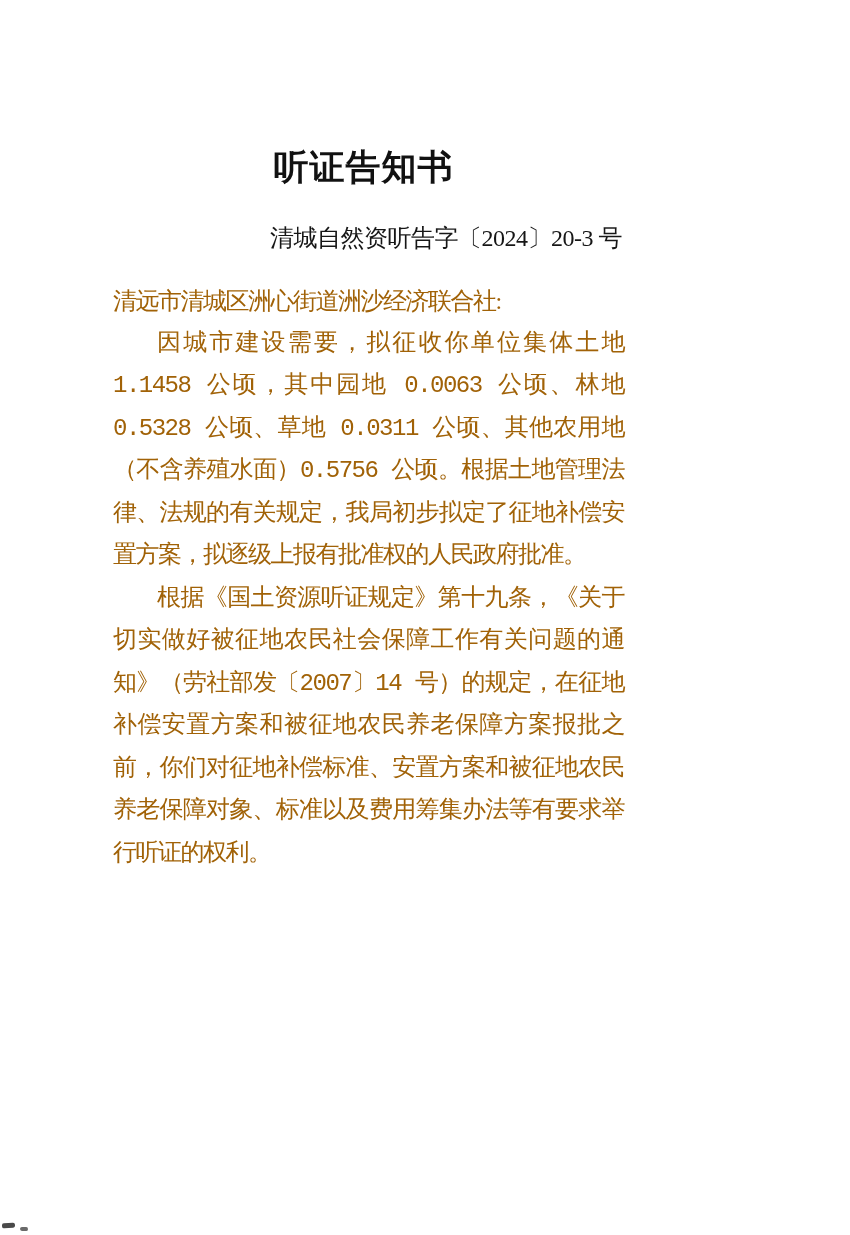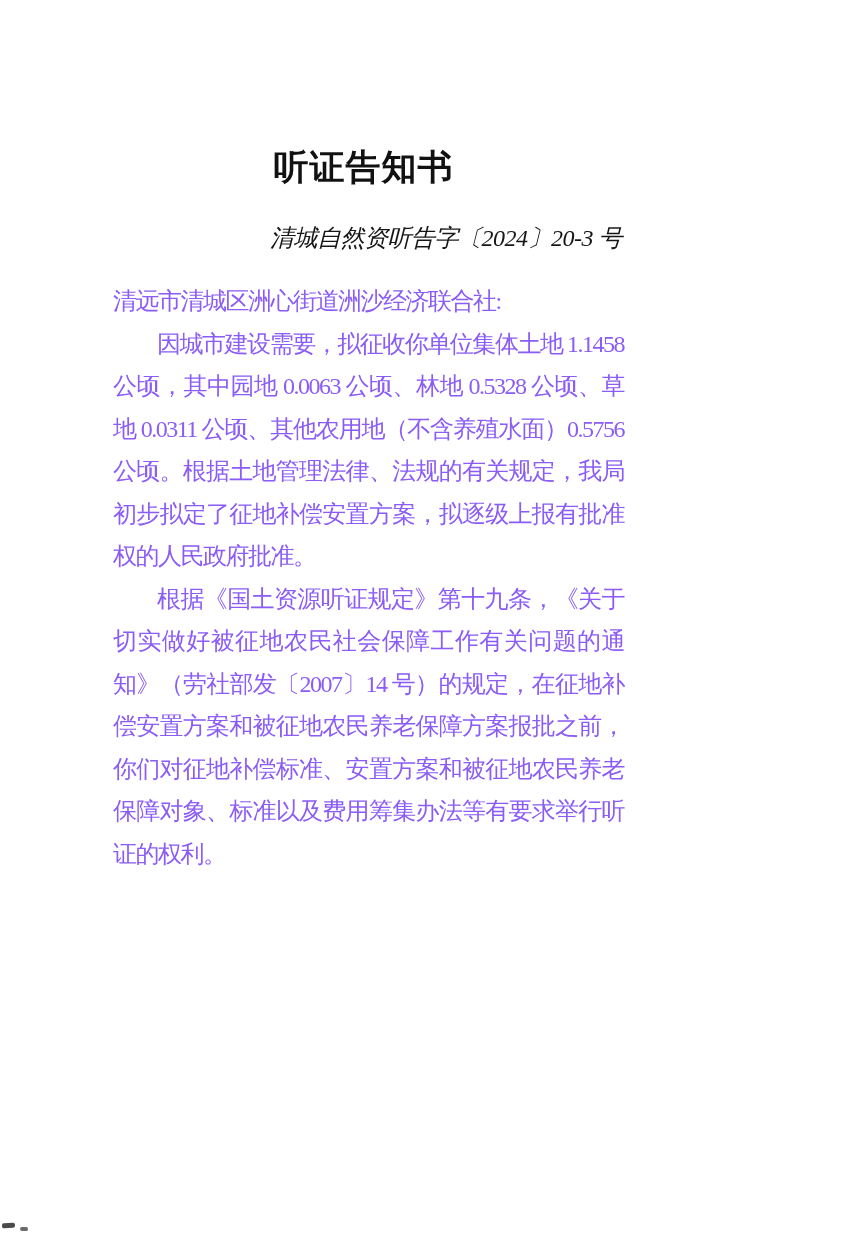--- a/index.html
+++ b/index.html
@@ -27,37 +27,37 @@
     color: #111111;
   }
   .doc-number {
     margin: 35px 105px 0 113px;
     text-align: right;
     font-size: 24px;
     line-height: 30px;
     letter-spacing: -0.5px;
     white-space: nowrap;
     color: #161616;
-    font-style: italic;
   }
   .doc-body {
     margin: 27px 103px 0 113px;
     font-size: 24px;
     line-height: 42.5px;
     letter-spacing: -1.5px;
     text-align: justify;
-    color: #8b5cf6;
+    color: #a16207;
   }
   .addressee {
     margin: 0;
     text-indent: 0;
   }
   .doc-body p.para {
     margin: 0;
     text-indent: 44px;
+    font-family: Liberation Mono, monospace;
   }
   
   .artifact {
     position: absolute;
     background: #4a4a4a;
     border-radius: 2px;
   }
   .artifact.a1 {
     left: 2px;
     top: 1223px;

